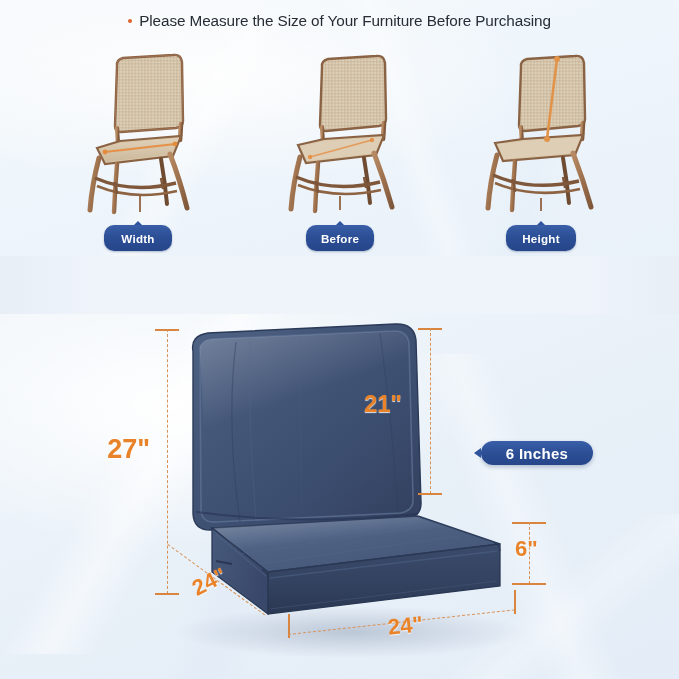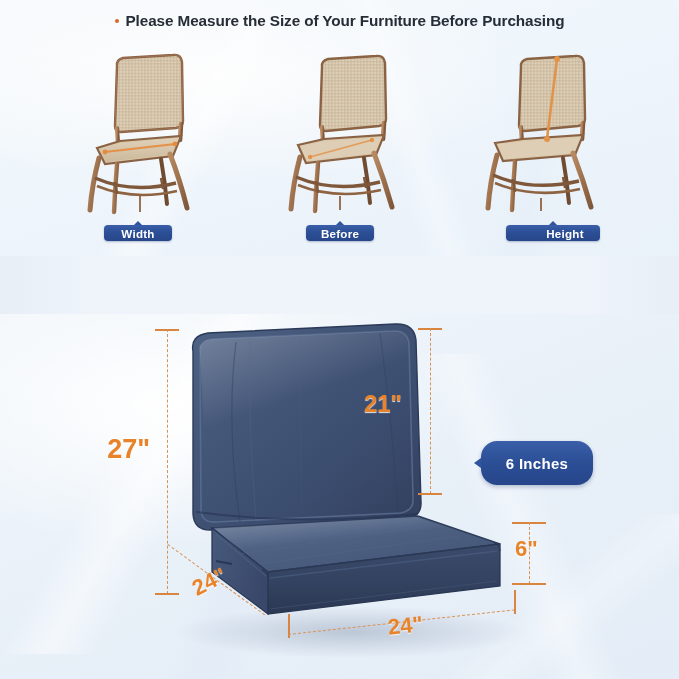--- a/index.html
+++ b/index.html
@@ -22,52 +22,52 @@
   .tex1{left:-40px;top:30px;width:420px;height:300px;
     background:linear-gradient(118deg,rgba(255,255,255,0) 44%,rgba(255,255,255,.85) 50%,rgba(255,255,255,0) 56%);}
   .tex2{left:180px;top:-30px;width:460px;height:320px;
     background:linear-gradient(72deg,rgba(255,255,255,0) 45%,rgba(255,255,255,.6) 50%,rgba(255,255,255,0) 55%);}
   .tex3{left:330px;top:90px;width:400px;height:220px;
     background:linear-gradient(100deg,rgba(222,234,246,0) 40%,rgba(222,234,246,.6) 50%,rgba(222,234,246,0) 60%);}
 
   .headline{
     position:absolute;left:0;top:12px;width:679px;
     text-align:center;font-size:15.3px;color:#262d36;
-    letter-spacing:-0.1px;white-space:nowrap;font-weight:bold;
+    letter-spacing:-0.1px;white-space:nowrap;
   }
   .headline .dot{
     display:inline-block;width:4px;height:4px;border-radius:50%;
     background:#e0622c;vertical-align:middle;
     margin-right:7px;position:relative;top:-1px;
   }
 
   
   .chair{position:absolute;width:128px;height:172px;}
   .chair.c1{left:77px;top:44px;}
   .chair.c2{left:280px;top:45px;}
   .chair.c3{left:479px;top:45px;}
 
   .chair svg{position:absolute;left:0;top:0;width:128px;height:172px;}
 
   
   .pill{
-    position:absolute;height:16px;border-radius:4px;
+    position:absolute;height:26px;border-radius:10px;
     background:linear-gradient(180deg,#3a5fa8 0%,#2b4e95 48%,#27468a 100%);
     box-shadow:0 1px 2px rgba(25,50,100,.30);
     display:flex;align-items:center;justify-content:center;
     color:#fff;font-size:11.6px;font-weight:bold;letter-spacing:.25px;
   }
   .pill .tri{
     position:absolute;top:-4px;left:50%;margin-left:-4px;
     width:0;height:0;border-left:4px solid transparent;
     border-right:4px solid transparent;border-bottom:4px solid #2f539c;
   }
   .pill.width{left:104px;top:225px;width:68px;}
   .pill.depth{left:306px;top:225px;width:68px;}
-  .pill.height{left:506px;top:225px;width:70px;padding-left:24px;}
+  .pill.height{left:506px;top:225px;width:70px;}
 
   
   .stub{position:absolute;width:2px;background:#8d5b36;opacity:.85;}
   .stub.s1{left:139px;top:196px;height:16px;}
   .stub.s2{left:339px;top:196px;height:14px;}
   .stub.s3{left:540px;top:198px;height:13px;}
 
   
   .banner{
     position:absolute;left:0;top:256px;width:679px;height:58px;
@@ -121,21 +121,21 @@
     text-shadow:0 1px 1px rgba(255,255,255,.85);
   }
 
   .dim-diag{
     position:absolute;height:0;border-top:1.4px dashed #d99256;
     transform-origin:0 0;
   }
 
   
   .callout{
-    position:absolute;left:481px;top:441px;width:112px;height:44px;
+    position:absolute;left:481px;top:441px;width:112px;height:24px;
     border-radius:16px;
     background:linear-gradient(180deg,#3a5fa8 0%,#2b4e95 50%,#27468a 100%);
     box-shadow:0 2px 4px rgba(25,50,100,.28);
     display:flex;align-items:center;justify-content:center;
     color:#fff;font-size:15px;font-weight:bold;letter-spacing:.3px;
   }
   .callout .arrow{
     position:absolute;left:-7px;top:50%;margin-top:-5px;
     width:0;height:0;border-top:5px solid transparent;
     border-bottom:5px solid transparent;border-right:7px solid #2f539c;

